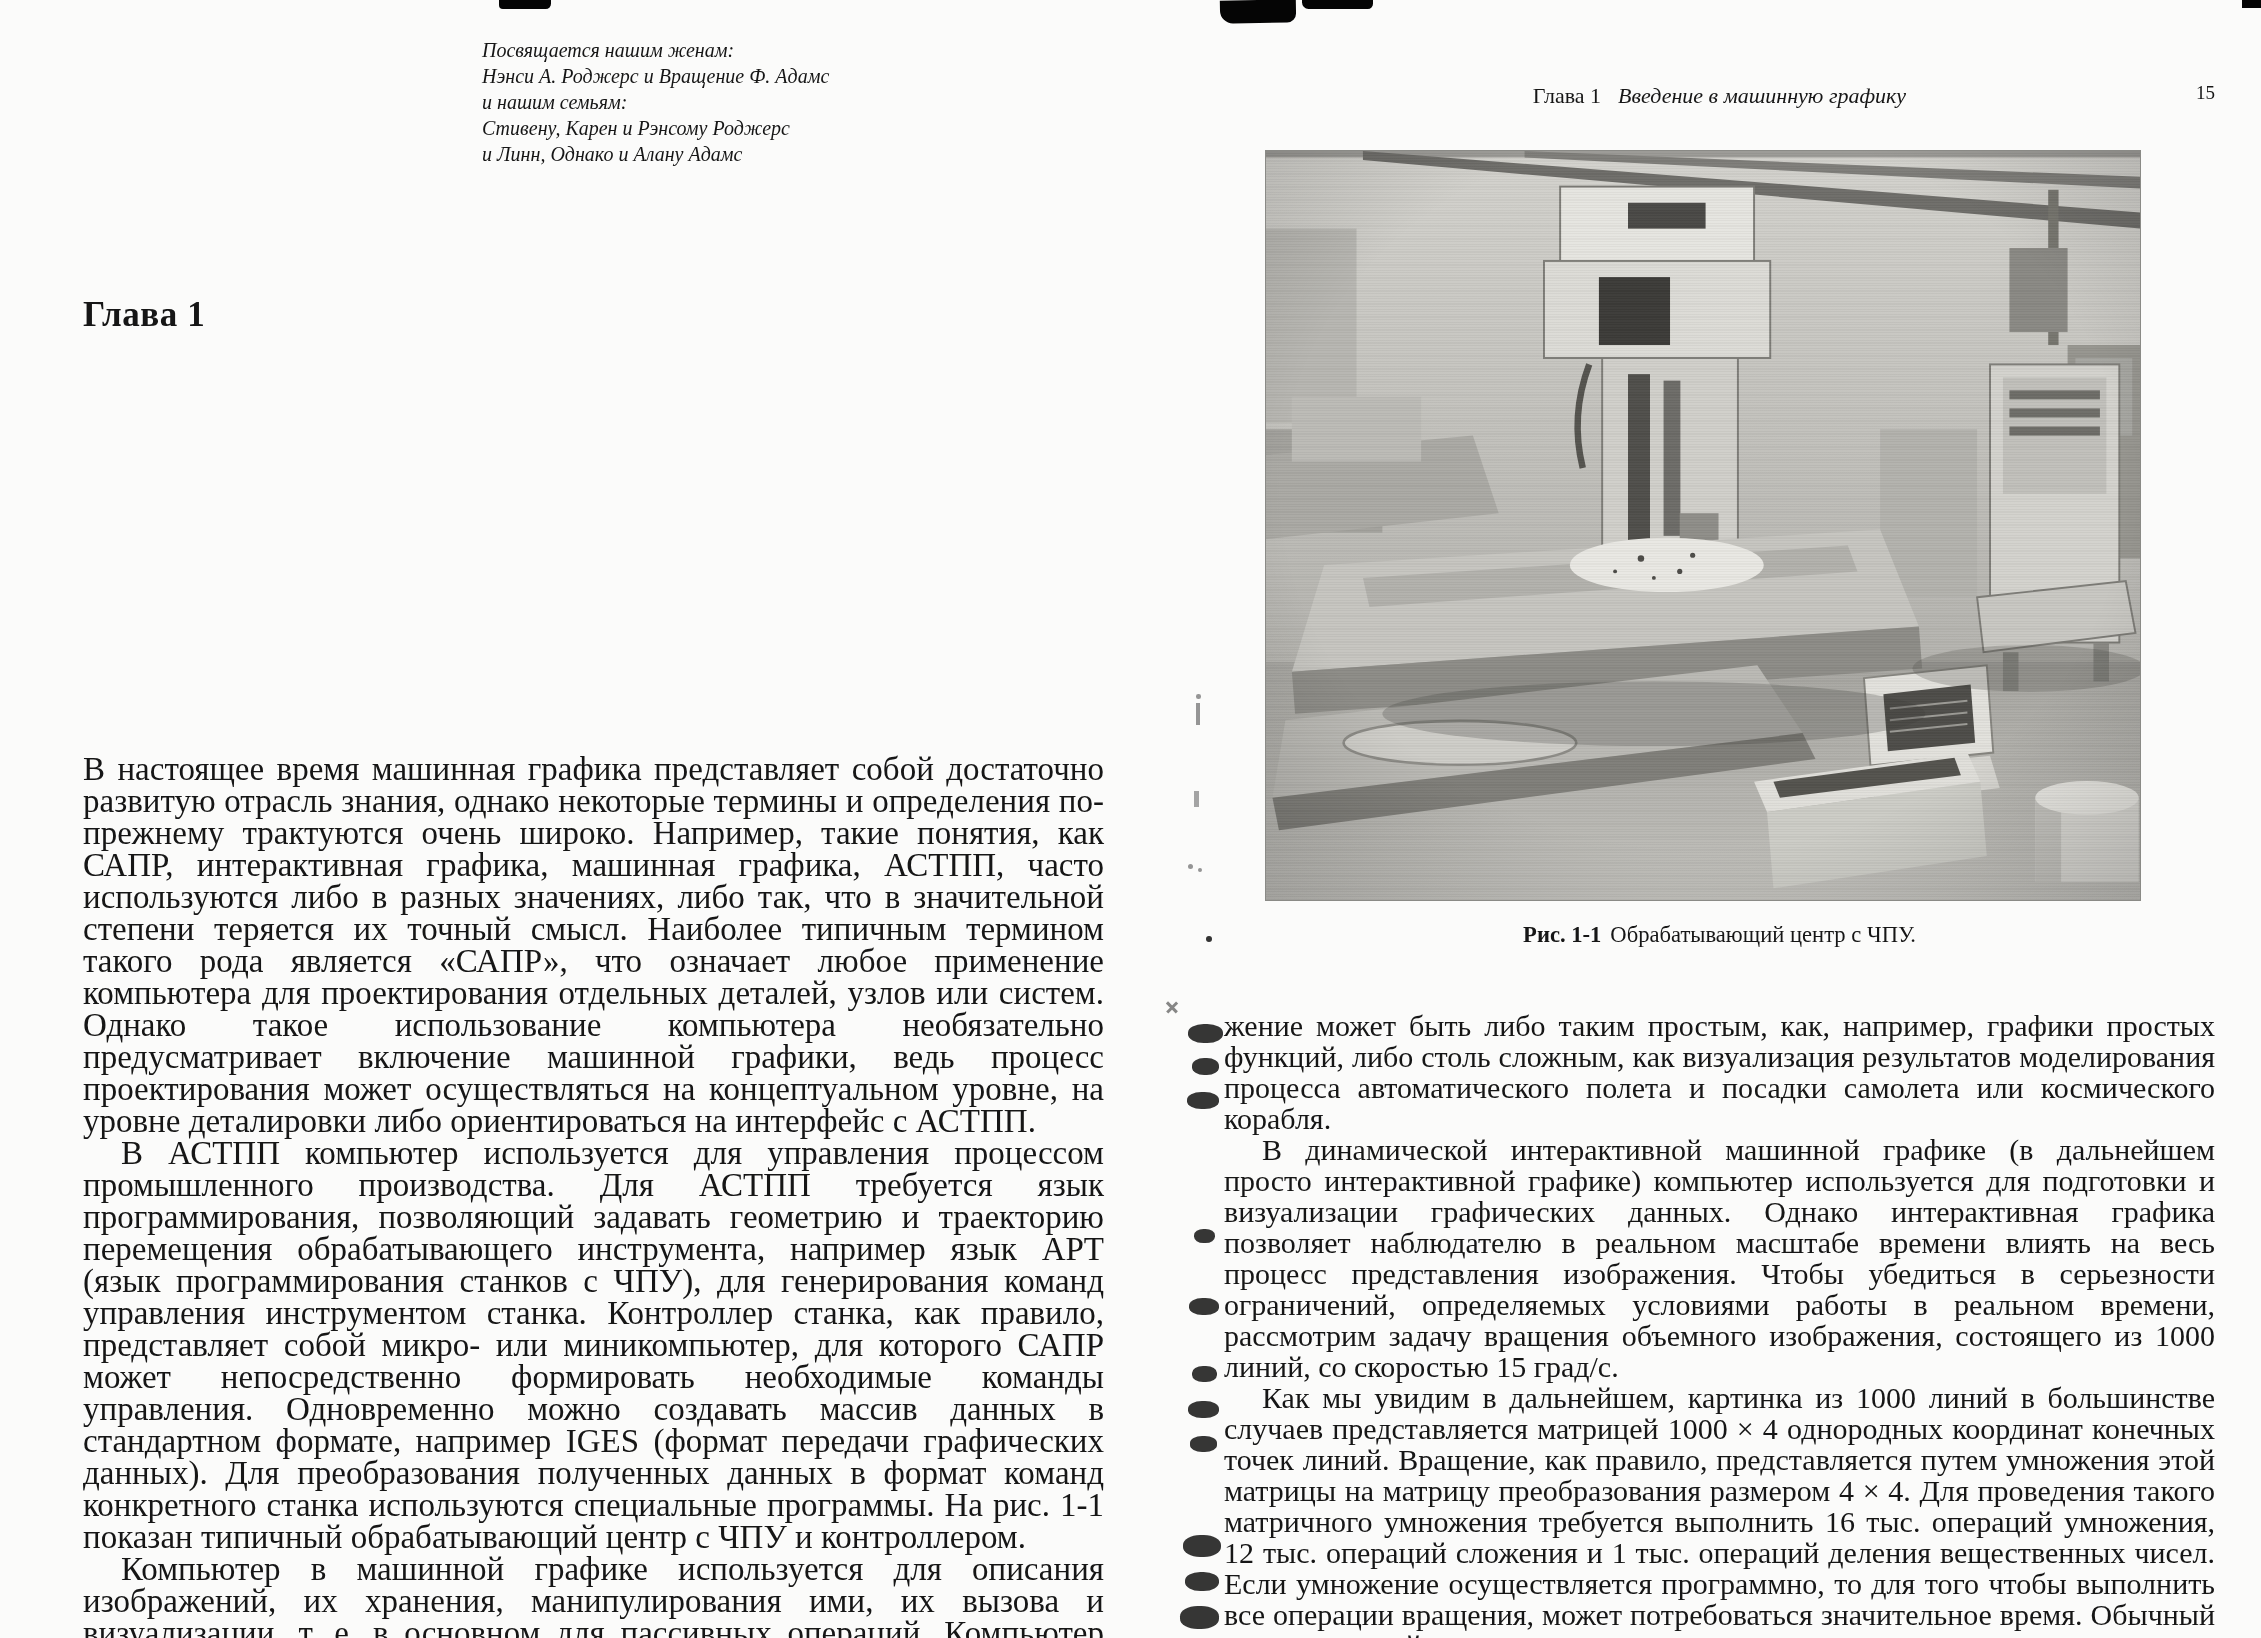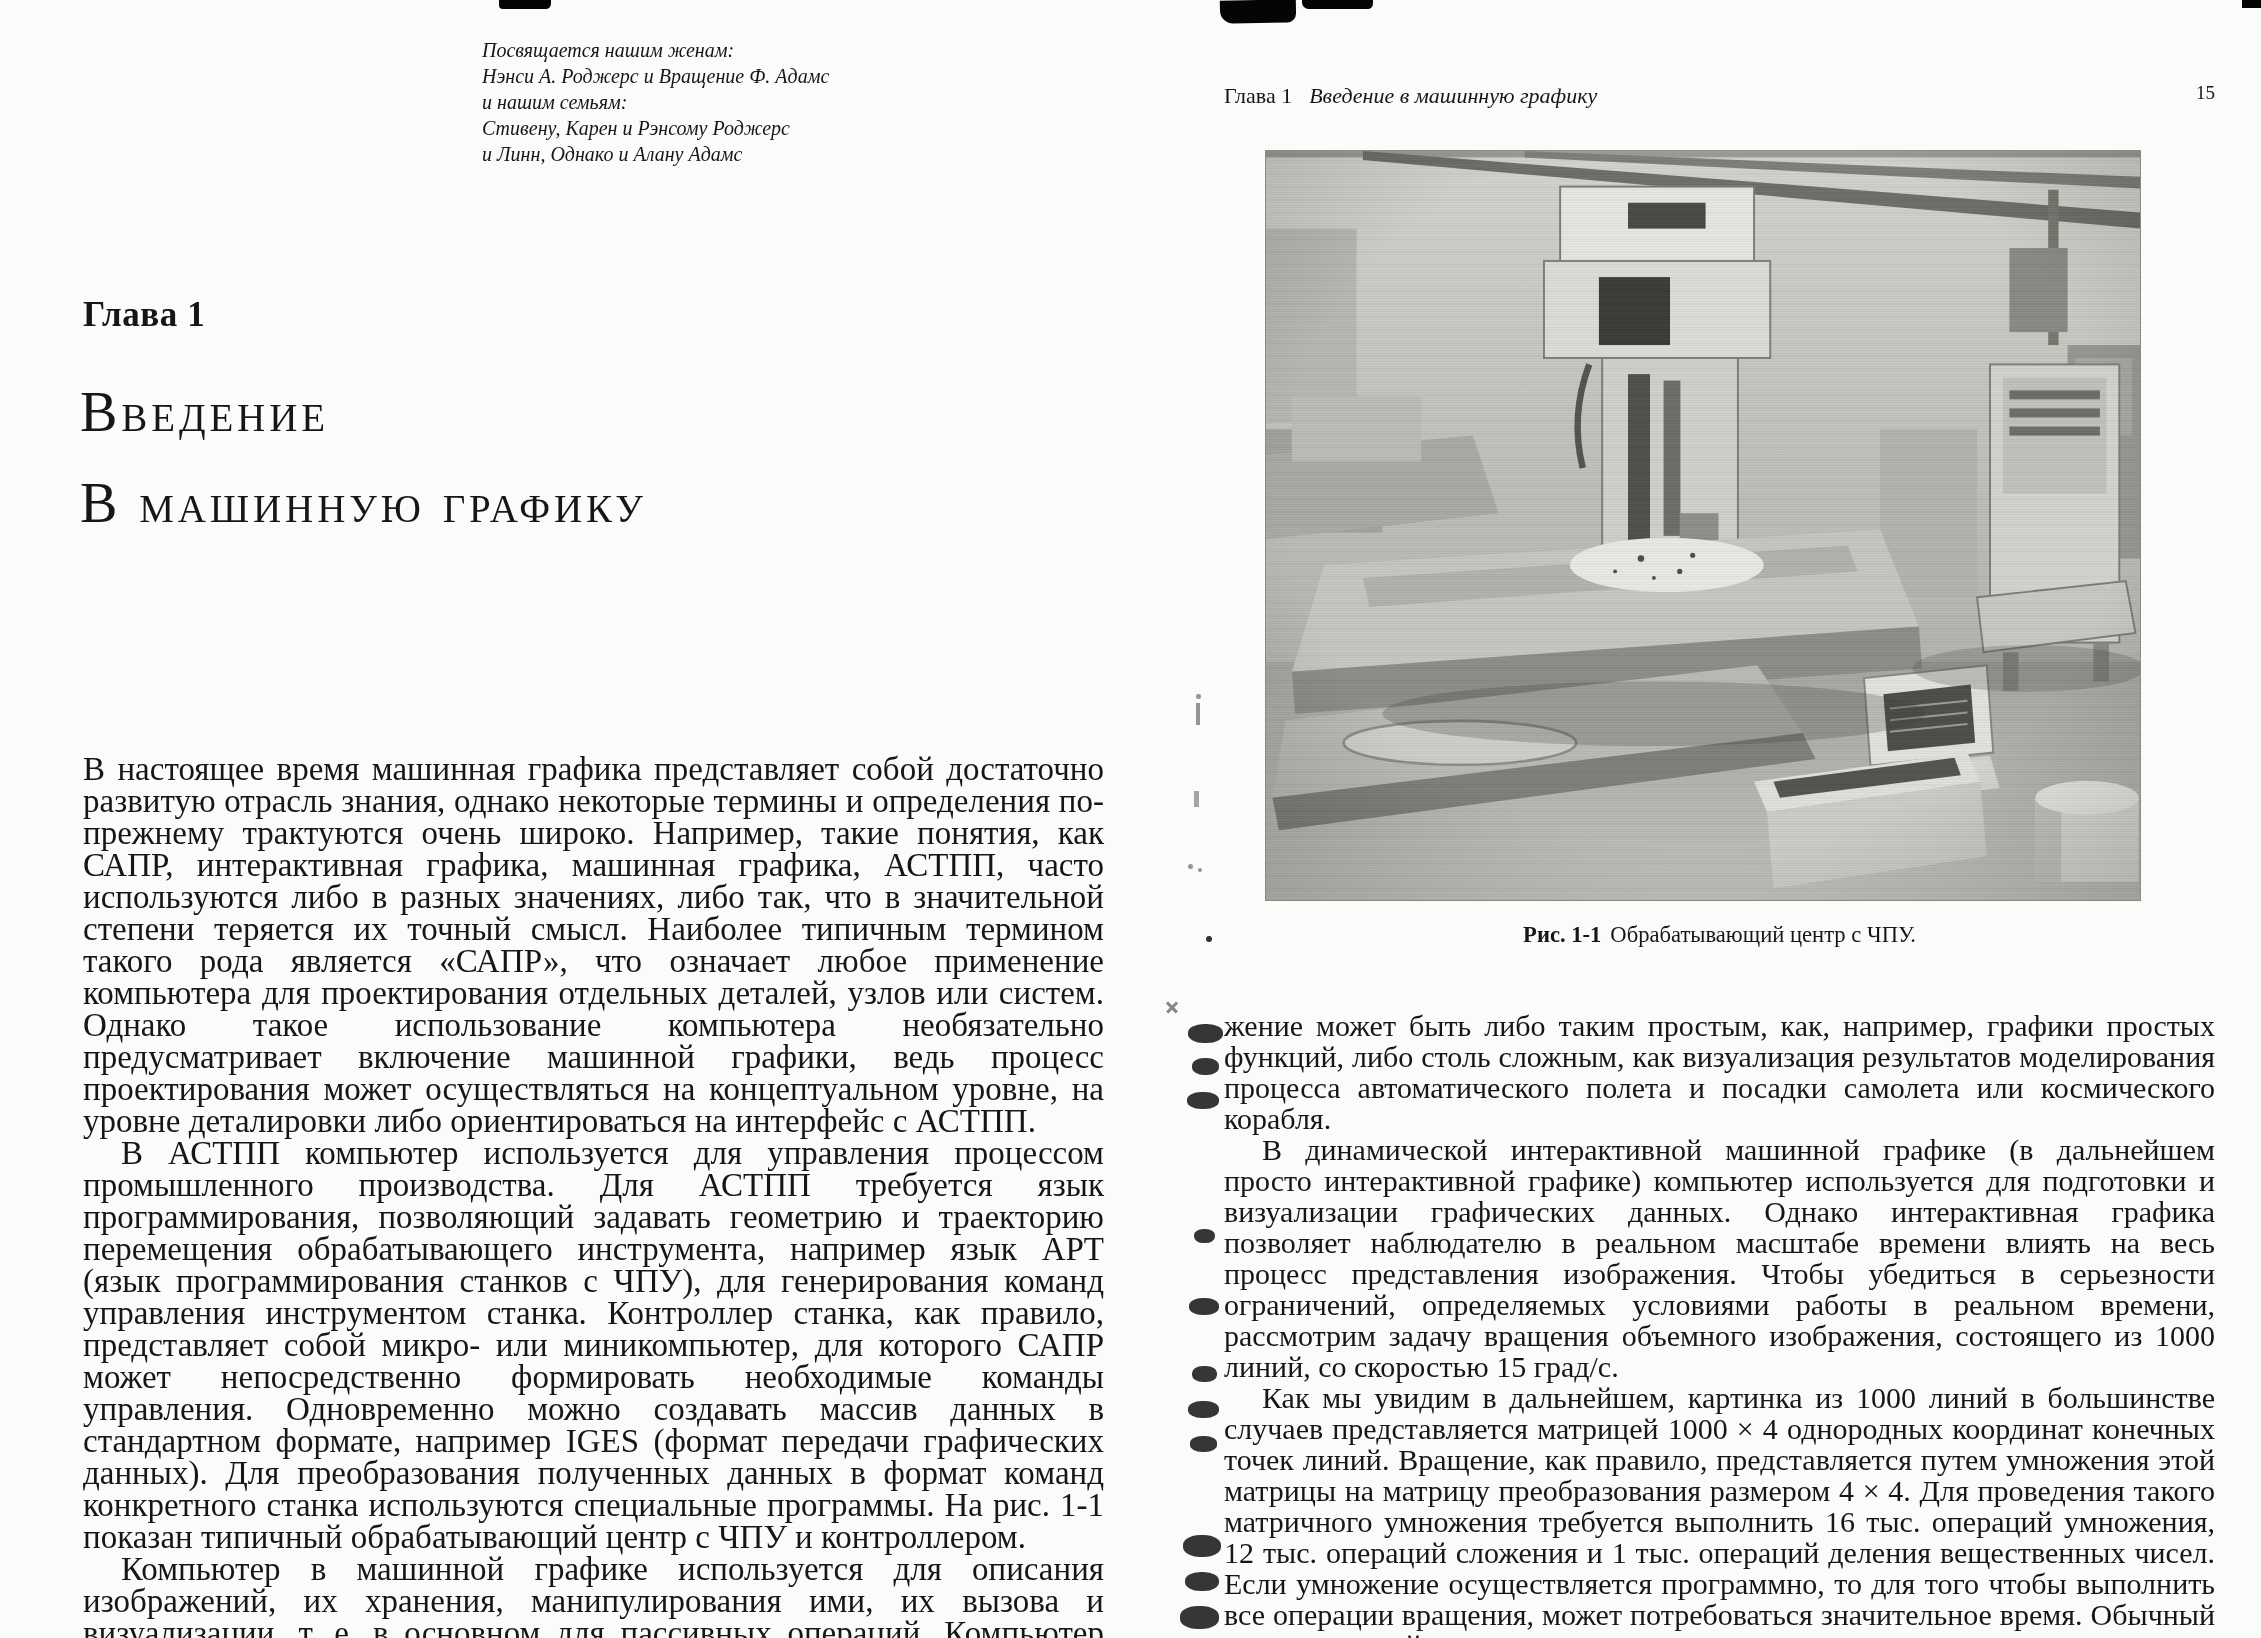--- a/index.html
+++ b/index.html
@@ -37,21 +37,21 @@
   .left-col{left:83px;top:752px;width:1021px;font-size:33px;line-height:32px;}
   .right-col{left:94px;top:1009px;width:991px;font-size:30px;line-height:31px;}
   .para{margin:0;}
   .para.indent{text-indent:38px;}
 
   
   .running-header{
     position:absolute;left:94px;top:82px;width:991px;height:32px;
     font-size:22px;
   }
-  .rh-text{position:absolute;left:0;right:0;text-align:left;}
+  .rh-text{position:absolute;left:0;right:0;text-align:center;}
   .rh-chapter{margin-right:17px;}
   .rh-title{font-style:italic;}
   .page-number{position:absolute;right:0;top:-1.3px;font-size:19px;}
 
   .photo{
     position:absolute;left:135px;top:149px;width:876px;height:751px;
     background:#c7c6c2;border:0.6px solid #8a8a86;box-sizing:border-box;
   }
   .photo svg{display:block;width:100%;height:100%;}
   .photo::after{ 
@@ -106,24 +106,20 @@
     <div class="dedication">
       <div>Посвящается нашим женам:</div>
       <div>Нэнси А. Роджерс и Вращение Ф. Адамс</div>
       <div>и нашим семьям:</div>
       <div>Стивену, Карен и Рэнсому Роджерс</div>
       <div>и Линн, Однако и Алану Адамс</div>
     </div>
 
     <h2 class="chapter-label">Глава 1</h2>
 
-    <h1 class="chapter-title">
-      <span class="title-line">Введение</span>
-      <span class="title-line">В машинную графику</span>
-    </h1>
 
     <div class="body-col left-col">
       <p class="para">В настоящее время машинная графика представляет собой достаточно развитую отрасль знания, однако некоторые термины и определения по-прежнему трактуются очень широко. Например, такие понятия, как САПР, интерактивная графика, машинная графика, АСТПП, часто используются либо в разных значениях, либо так, что в значительной степени теряется их точный смысл. Наиболее типичным термином такого рода является «САПР», что означает любое применение компьютера для проектирования отдельных деталей, узлов или систем. Однако такое использование компьютера необязательно предусматривает включение машинной графики, ведь процесс проектирования может осуществляться на концептуальном уровне, на уровне деталировки либо ориентироваться на интерфейс с АСТПП.</p>
       <p class="para indent">В АСТПП компьютер используется для управления процессом промышленного производства. Для АСТПП требуется язык программирования, позволяющий задавать геометрию и траекторию перемещения обрабатывающего инструмента, например язык APT (язык программирования станков с ЧПУ), для генерирования команд управления инструментом станка. Контроллер станка, как правило, представляет собой микро- или миникомпьютер, для которого САПР может непосредственно формировать необходимые команды управления. Одновременно можно создавать массив данных в стандартном формате, например IGES (формат передачи графических данных). Для преобразования полученных данных в формат команд конкретного станка используются специальные программы. На рис. 1-1 показан типичный обрабатывающий центр с ЧПУ и контроллером.</p>
       <p class="para indent">Компьютер в машинной графике используется для описания изображений, их хранения, манипулирования ими, их вызова и визуализации, т. е. в основном для пассивных операций. Компьютер выводит на экран предварительно подготовленное изображение, и наблюдатель не может непосредственно управлять изображением, прежде чем оно появится на экране. В каждом конкретном случае изобра-</p>
     </div>
   </section>
 
   <section class="page page-right">
 

